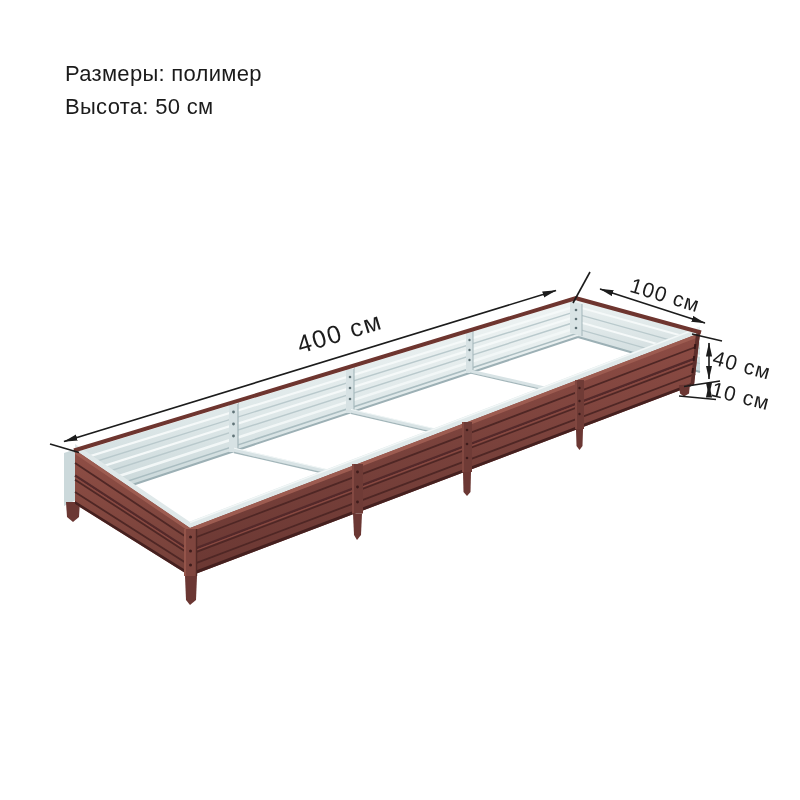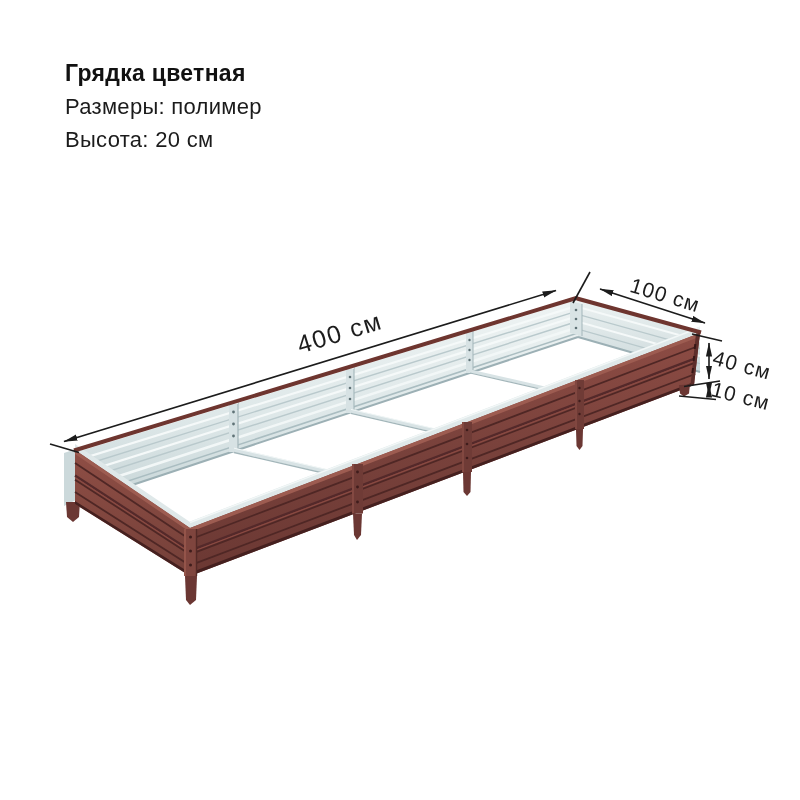--- a/index.html
+++ b/index.html
@@ -11,23 +11,22 @@
   svg text{font-family:"Liberation Sans",sans-serif;fill:#1c1c1c;}
   .dim-label-long{font-size:25px;font-weight:500;letter-spacing:1.5px;}
   .dim-label{font-size:21px;font-weight:500;letter-spacing:1px;}
 </style>
 </head>
 <body>
 
 <div class="stage">
 
   <div class="info">
-    <h1>Грядка цветная</h1>
     <p>Размеры: полимер</p>
-    <p>Высота: 20 см</p>
+    <p>Высота: 50 см</p>
   </div>
 
   <svg width="800" height="800" viewBox="0 0 800 800">
     <defs>
       <linearGradient id="gBackIn" x1="0" y1="0" x2="0" y2="1">
         <stop offset="0" stop-color="#eef3f3"></stop>
           <stop offset="0.6" stop-color="#dde7e8"></stop>
           <stop offset="1" stop-color="#c7d5d7"></stop>
       </linearGradient>
       <linearGradient id="gRightIn" x1="0" y1="0" x2="0" y2="1">

